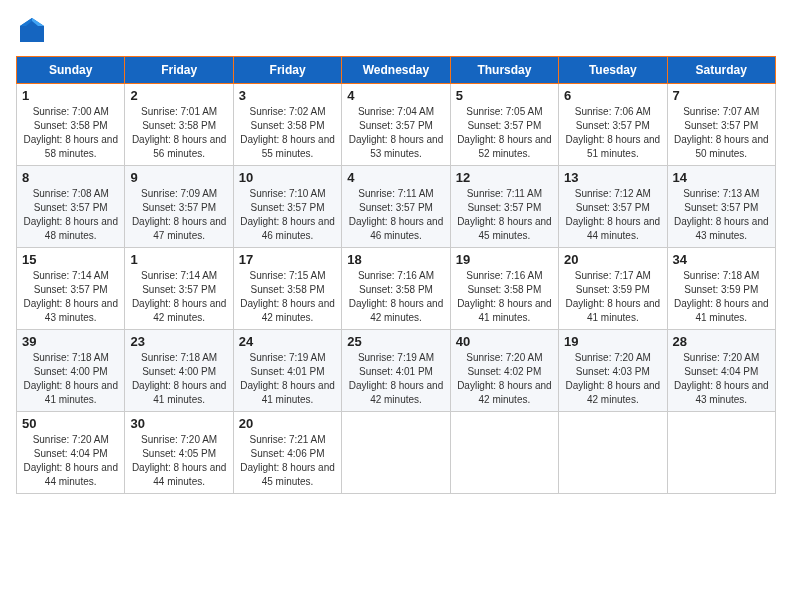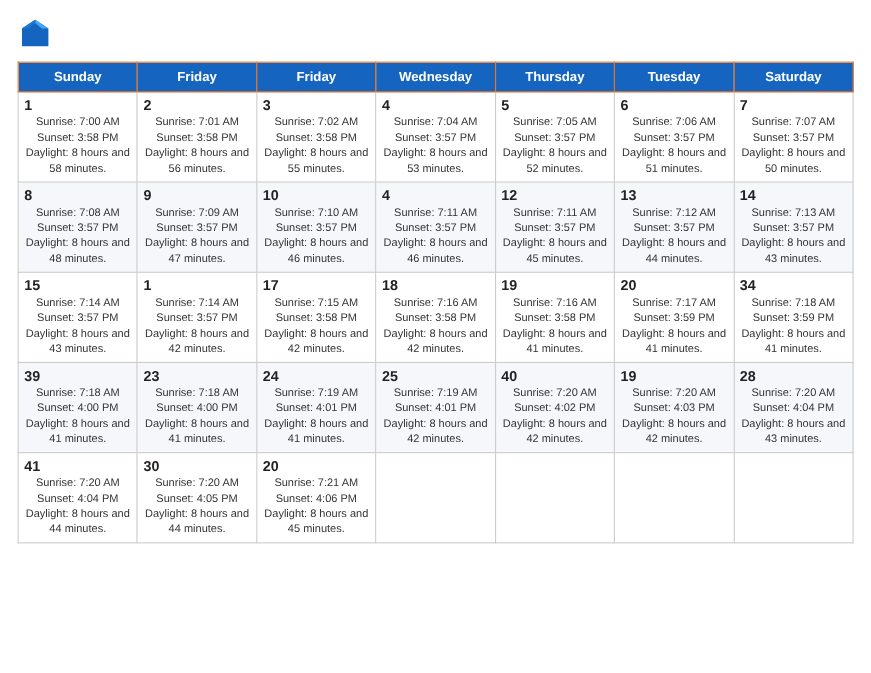--- a/index.html
+++ b/index.html
@@ -349,21 +349,21 @@
         <span class="day-num">28</span>
         <div class="day-detail">
           Sunrise: 7:20 AM<br>
           Sunset: 4:04 PM<br>
           Daylight: 8 hours and 43 minutes.
         </div>
       </td>
       </tr>
       <tr>
         <td>
-        <span class="day-num">41</span>
+        <span class="day-num">50</span>
         <div class="day-detail">
           Sunrise: 7:20 AM<br>
           Sunset: 4:04 PM<br>
           Daylight: 8 hours and 44 minutes.
         </div>
       </td>
         <td>
         <span class="day-num">30</span>
         <div class="day-detail">
           Sunrise: 7:20 AM<br>

